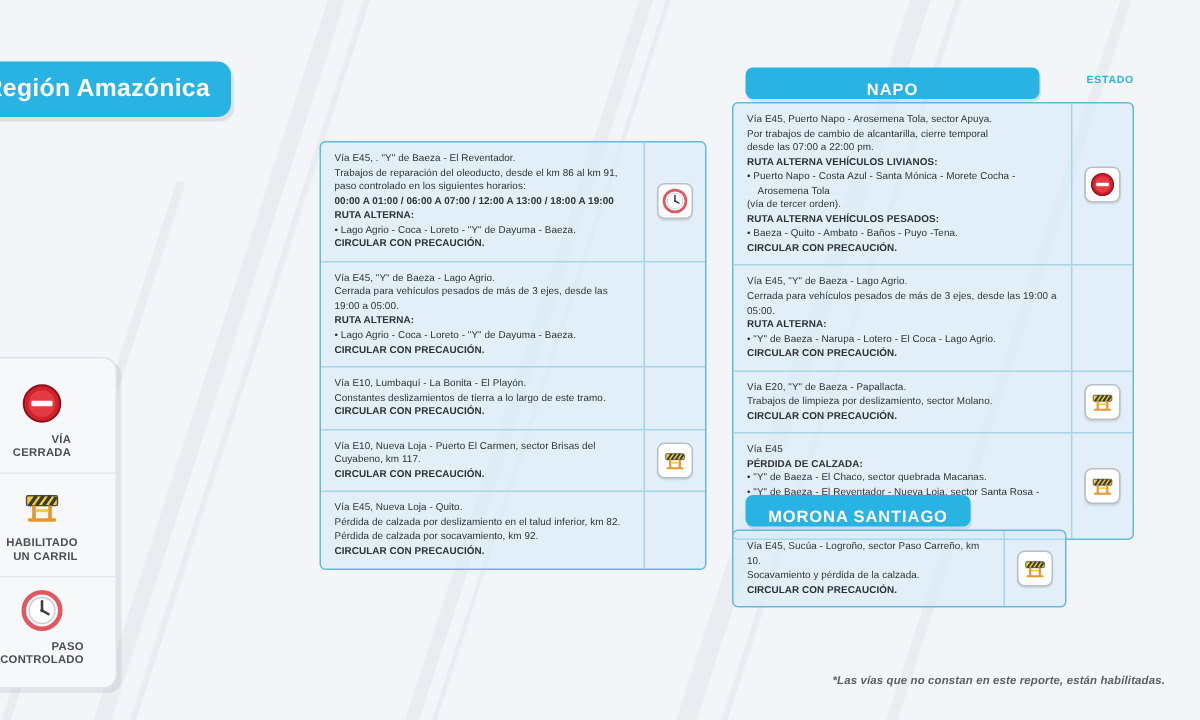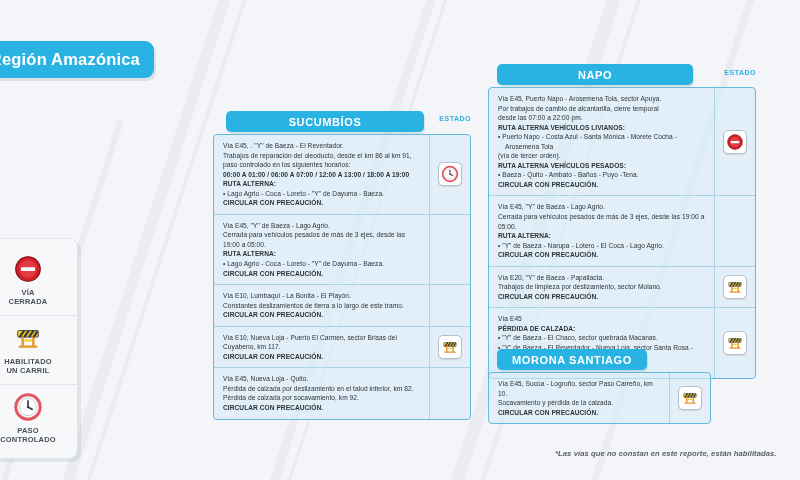--- a/index.html
+++ b/index.html
@@ -40,39 +40,39 @@
     background:#f7f8fa;border:1px solid #dfe3ea;border-radius:9px;
     box-shadow:3px 3px 0 rgba(60,90,110,.10);
     padding:8px 0 6px 0;box-sizing:border-box;
   }
   .legend-item{
     display:flex;flex-direction:column;align-items:center;
     padding:7px 4px 8px 4px;
   }
   .legend-item + .legend-item{border-top:1px solid #e2e5ec;}
   .legend-label{
-    margin-top:4px;text-align:center;color:#4a4f57;
+    margin-top:4px;text-align:right;color:#4a4f57;
     font-size:7.5px;font-weight:bold;line-height:1.25;letter-spacing:.2px;
   }
 
   
   .ic{display:block;}
   .ic-chip{
     width:22px;height:22px;border:1px solid #b9bfc8;border-radius:5px;
     background:#ffffff;display:flex;align-items:center;justify-content:center;
     box-shadow:0 1px 1px rgba(0,0,0,.10);
   }
 
   
   .panel{position:absolute;}
   .panel-head{
     height:21px;border-radius:5px;background:#29b3e3;
-    display:flex;align-items:center;justify-content:center;
+    display:flex;align-items:flex-end;justify-content:center;
     box-shadow:1px 2px 0 rgba(60,90,110,.13);
-    position:relative;z-index:3;margin-top:19px;
+    position:relative;z-index:3;
   }
   .panel-head span{
     color:#fff;font-weight:bold;font-size:11px;letter-spacing:.6px;
   }
   .estado{
     position:absolute;top:0;right:0;color:#29b3e3;
     font-size:7px;font-weight:bold;letter-spacing:.5px;
   }
   .panel-body{
     border:1px solid #63b9de;border-radius:4px;
@@ -149,26 +149,20 @@
     <line x1="16" y1="16" x2="20.6" y2="18.6" stroke="#3a3f46" stroke-width="1.8" stroke-linecap="round"></line>
     <circle cx="16" cy="16" r="1.3" fill="#3a3f46"></circle>
   </svg>
       </div>
       <div class="legend-label">PASO<br>CONTROLADO</div>
     </div>
   </div>
 
 <div id="panels-host">
     <div class="panel" style="left: 213px; top: 92px; width: 258px;">
-      <div style="position: relative; height: 21px;">
-        <div class="panel-head" style="width: 198px; margin-left: 13px;">
-          <span>SUCUMBÍOS</span>
-        </div>
-        <div class="estado" style="top: 4px;">ESTADO</div>
-      </div>
       <div class="panel-body" style="margin-top: 2px;">
         <div class="row">
           <div class="row-text">
             <div class="ln">Vía E45, . "Y" de Baeza - El Reventador.</div>
             <div class="ln">Trabajos de reparación del oleoducto, desde el km 86 al km 91,</div>
             <div class="ln">paso controlado en los siguientes horarios:</div>
             <div class="ln b">00:00 A 01:00 / 06:00 A 07:00 / 12:00 A 13:00 / 18:00 A 19:00</div>
             <div class="ln b">RUTA ALTERNA:</div>
             <div class="ln bullet">• Lago Agrio - Coca - Loreto - "Y" de Dayuma - Baeza.</div>
             <div class="ln b">CIRCULAR CON PRECAUCIÓN.</div>

